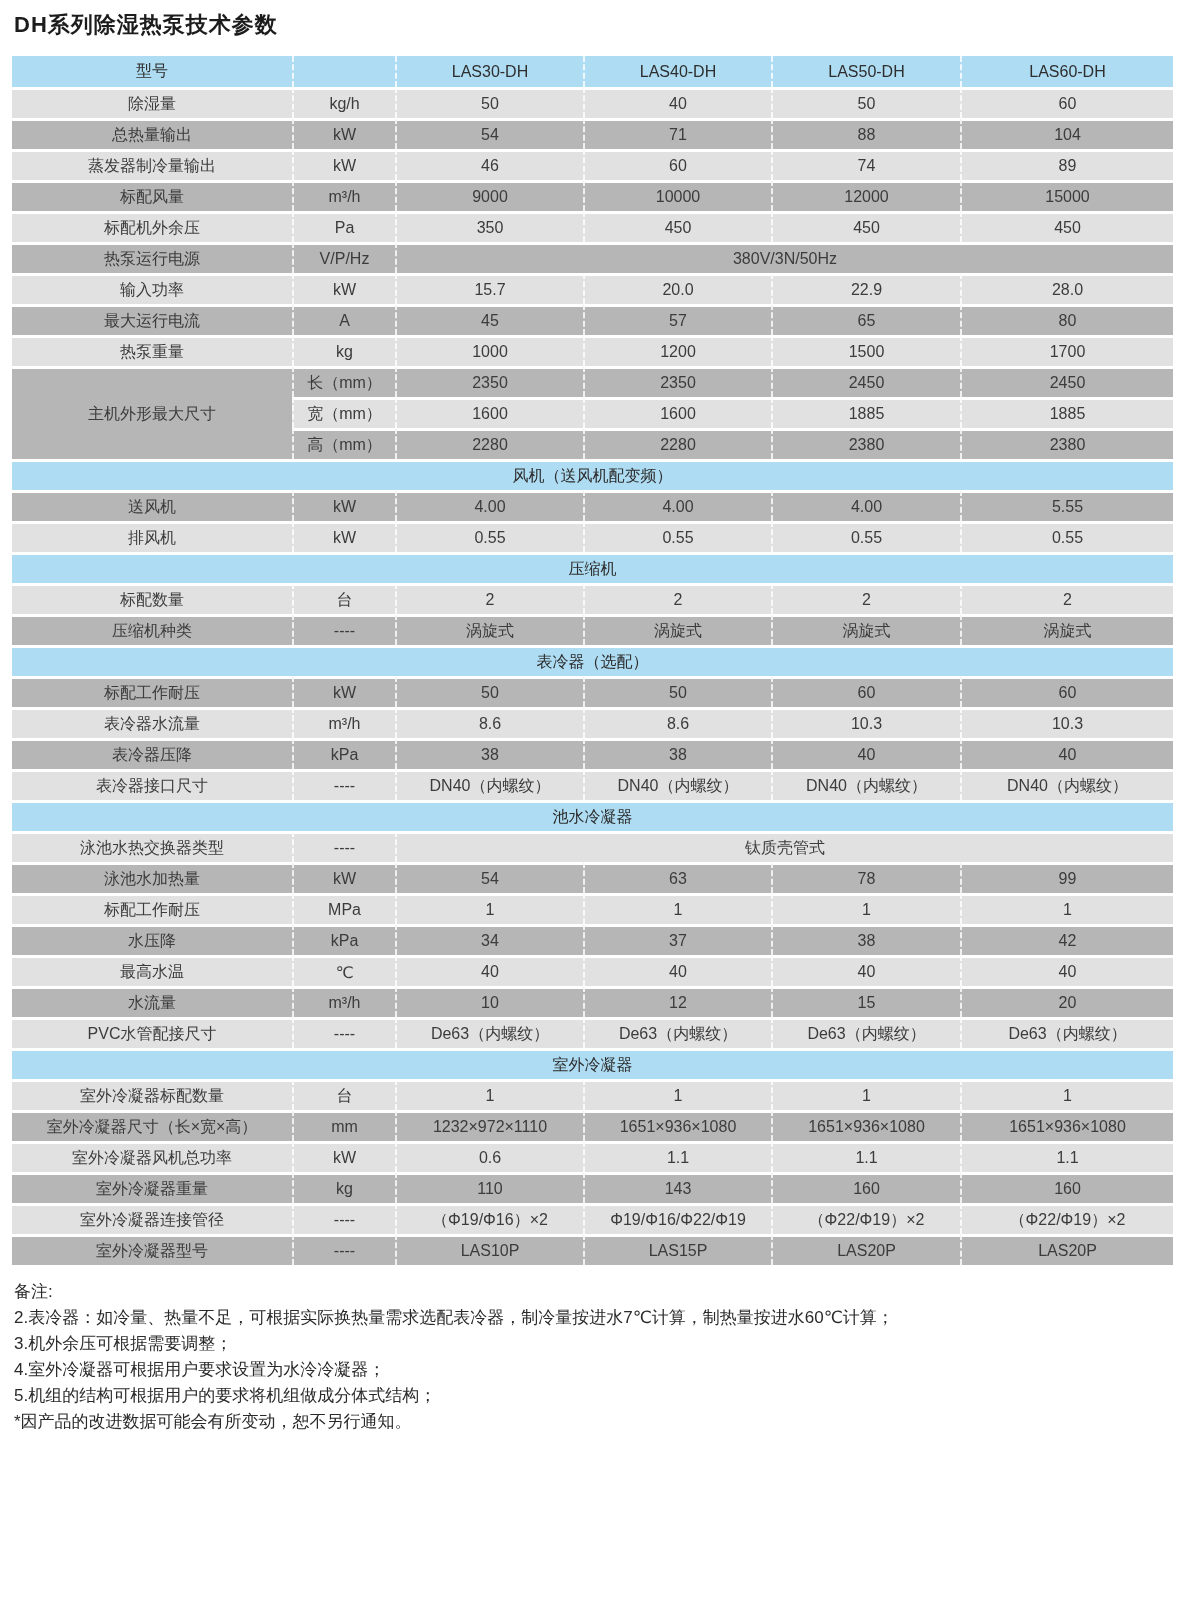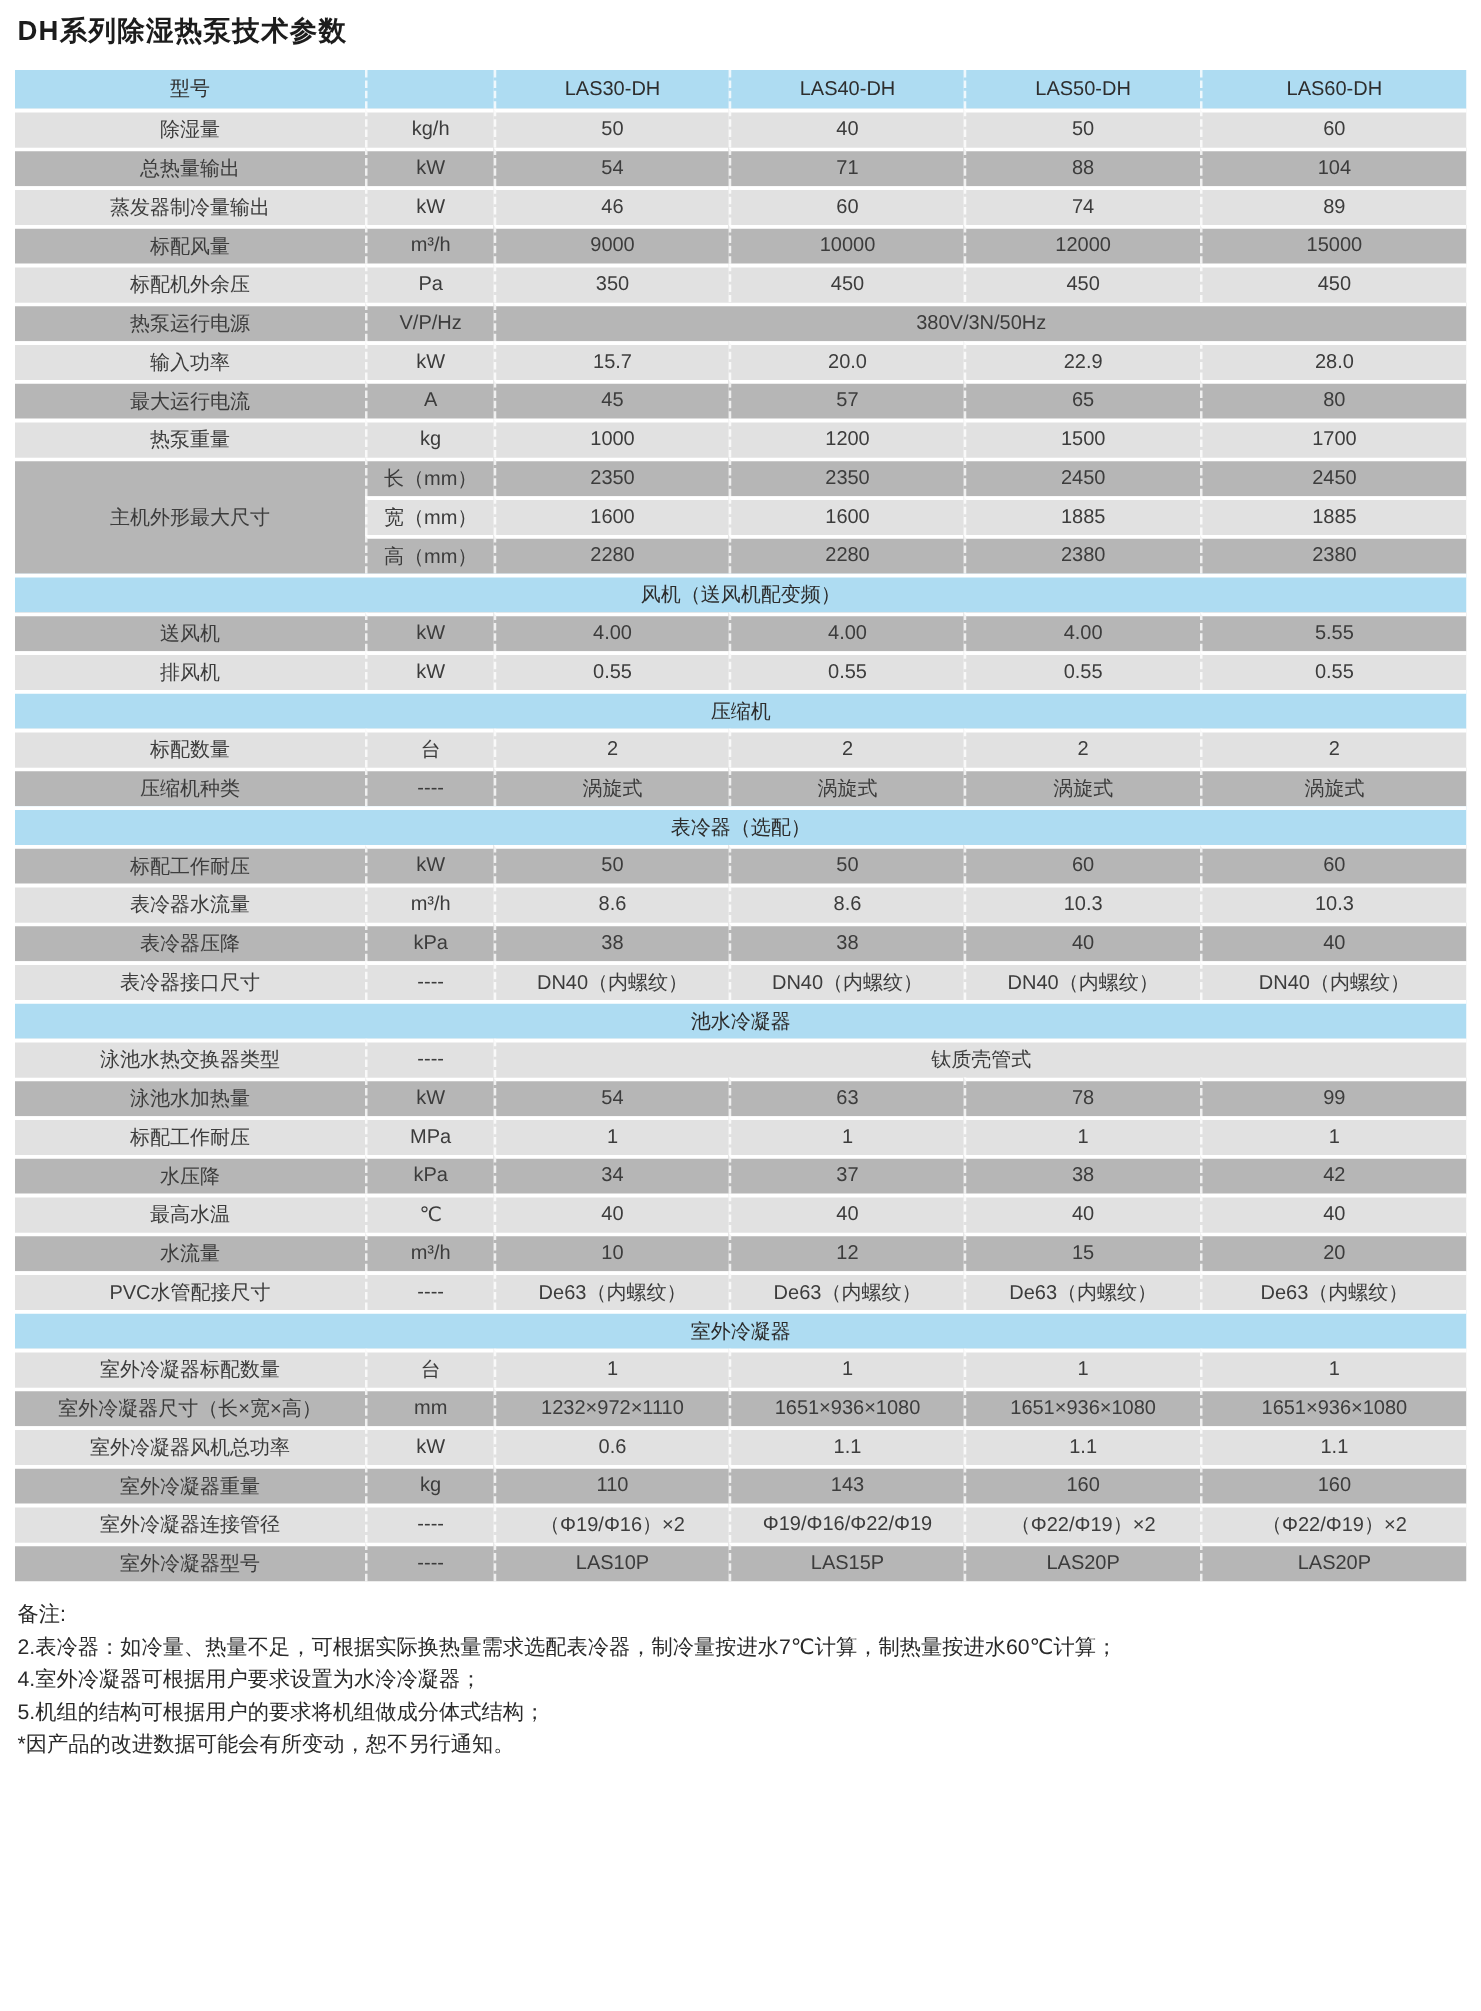--- a/index.html
+++ b/index.html
@@ -360,17 +360,18 @@
           <td class="dark bl">LAS15P</td>
           <td class="dark bl">LAS20P</td>
           <td class="dark bl">LAS20P</td>
         </tr>
       </tbody>
   </table>
 
   <div class="notes">
     <div class="note-line">备注:</div>
     <div class="note-line">2.表冷器：如冷量、热量不足，可根据实际换热量需求选配表冷器，制冷量按进水7℃计算，制热量按进水60℃计算；</div>
+    <div class="note-line">3.机外余压可根据需要调整；</div>
     <div class="note-line">4.室外冷凝器可根据用户要求设置为水泠冷凝器；</div>
     <div class="note-line">5.机组的结构可根据用户的要求将机组做成分体式结构；</div>
     <div class="note-line">*因产品的改进数据可能会有所变动，恕不另行通知。</div>
   </div>
 </div>
 
 </body></html>

